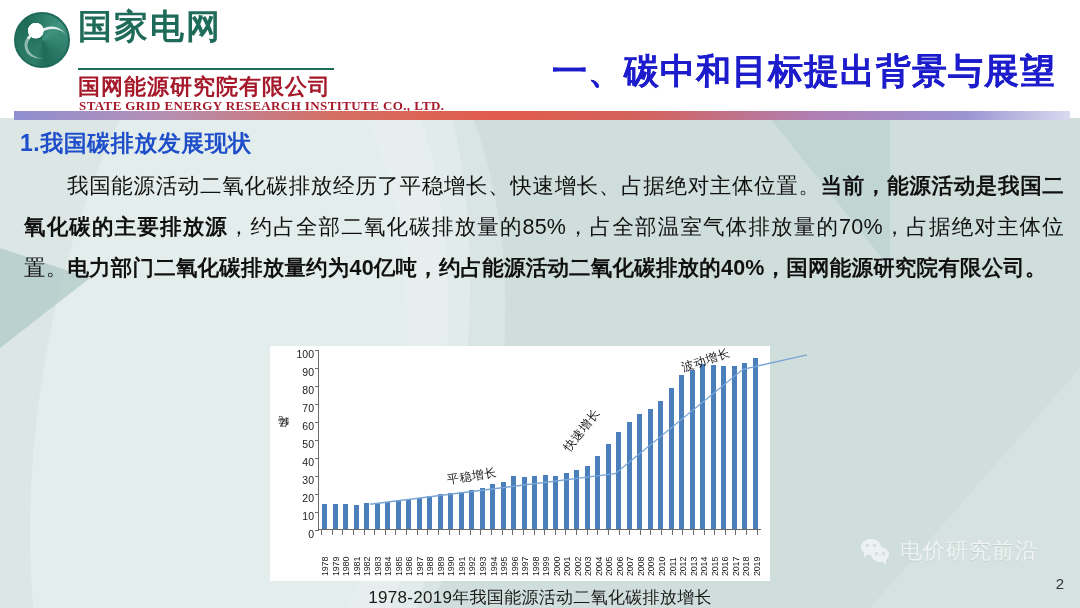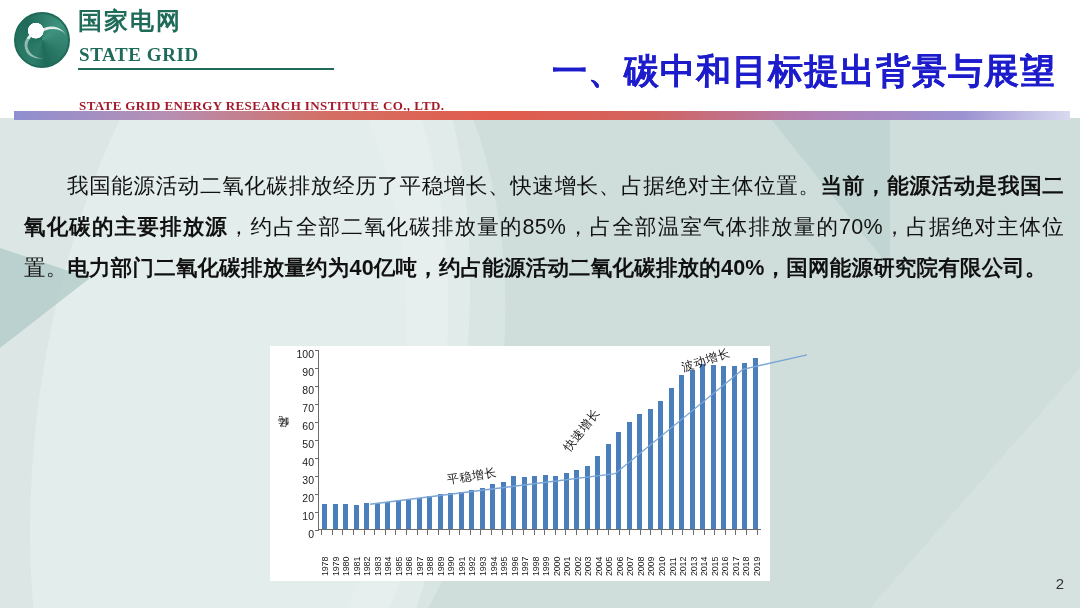--- a/index.html
+++ b/index.html
@@ -50,21 +50,21 @@
     left: 8px; top: 14px;
     width: 40px; height: 26px;
     border-radius: 50% / 60%;
     border-top: 3px solid rgba(255,255,255,.85);
     border-left: 3px solid rgba(255,255,255,.5);
     transform: rotate(-18deg);
   }
   .logo-cn-top {
     position: absolute;
     left: 68px; top: 2px;
-    font-size: 24px; font-weight: 700;
+    font-size: 34px; font-weight: 700;
     color: #1f6b59;
     letter-spacing: 2px;
     line-height: 1.08;
   }
   .logo-en-top {
     position: absolute;
     left: 69px; top: 38px;
     font-family: "Liberation Serif", "DejaVu Serif", serif;
     font-size: 19px; font-weight: 700;
     color: #1f6b59;
@@ -369,31 +369,32 @@
     <div class="swoosh sw4"></div>
     <div class="tri1"></div>
     <div class="tri2"></div>
     <div class="tri3"></div>
   </div>
 
   <div class="header">
     <div class="logo-wrap">
       <div class="logo-mark"></div>
       <div class="logo-cn-top">国家电网</div>
-      <div class="logo-en-top">STATE GRID</div>
       <div class="logo-rule"></div>
+      <div class="logo-cn-bot">国网能源研究院有限公司</div>
       <div class="logo-en-bot">STATE GRID ENERGY RESEARCH INSTITUTE CO., LTD.</div>
     </div>
     <div class="slide-title">一、碳中和目标提出背景与展望</div>
   </div>
 
   <div class="divider"></div>
 
   <div class="content">
 
+    <div class="section-heading">1.我国碳排放发展现状</div>
 
     <div class="para"><span>我国能源活动二氧化碳排放经历了平稳增长、快速增长、占据绝对主体位置。</span><b>当前，能源活动是我国二氧化碳的主要排放源</b><span>，约占全部二氧化碳排放量的85%，占全部温室气体排放量的70%，占据绝对主体位置。</span><b>电力部门二氧化碳排放量约为40亿吨，约占能源活动二氧化碳排放的40%，国网能源研究院有限公司。</b></div>
 
     <div class="chart-card">
       <div class="yaxis-title">亿吨</div>
       <div class="ylabels">
           <div class="ylab" style="top: 184px;">0</div>
           <div class="ylab" style="top: 166px; text-align: right;">10</div>
           <div class="ylab" style="top: 148px; text-align: center;">20</div>
           <div class="ylab" style="top: 130px;">30</div>
@@ -551,17 +552,29 @@
           <div class="xlab">2013</div>
           <div class="xlab">2014</div>
           <div class="xlab">2015</div>
           <div class="xlab">2016</div>
           <div class="xlab">2017</div>
           <div class="xlab">2018</div>
           <div class="xlab">2019</div>
         </div>
     </div>
 
+    <div class="chart-caption">1978-2019年我国能源活动二氧化碳排放增长</div>
   </div>
 
+  <div class="watermark">
+    <div class="wechat-icon">
+      <div class="b1"></div>
+        <div class="b2"></div>
+      <i class="d1"></i>
+        <i class="d2"></i>
+        <i class="d3"></i>
+        <i class="d4"></i>
+    </div>
+    <div class="wm-text">电价研究前沿</div>
+  </div>
 
   <div class="page-num">2</div>
 </div>
 
 </body></html>

